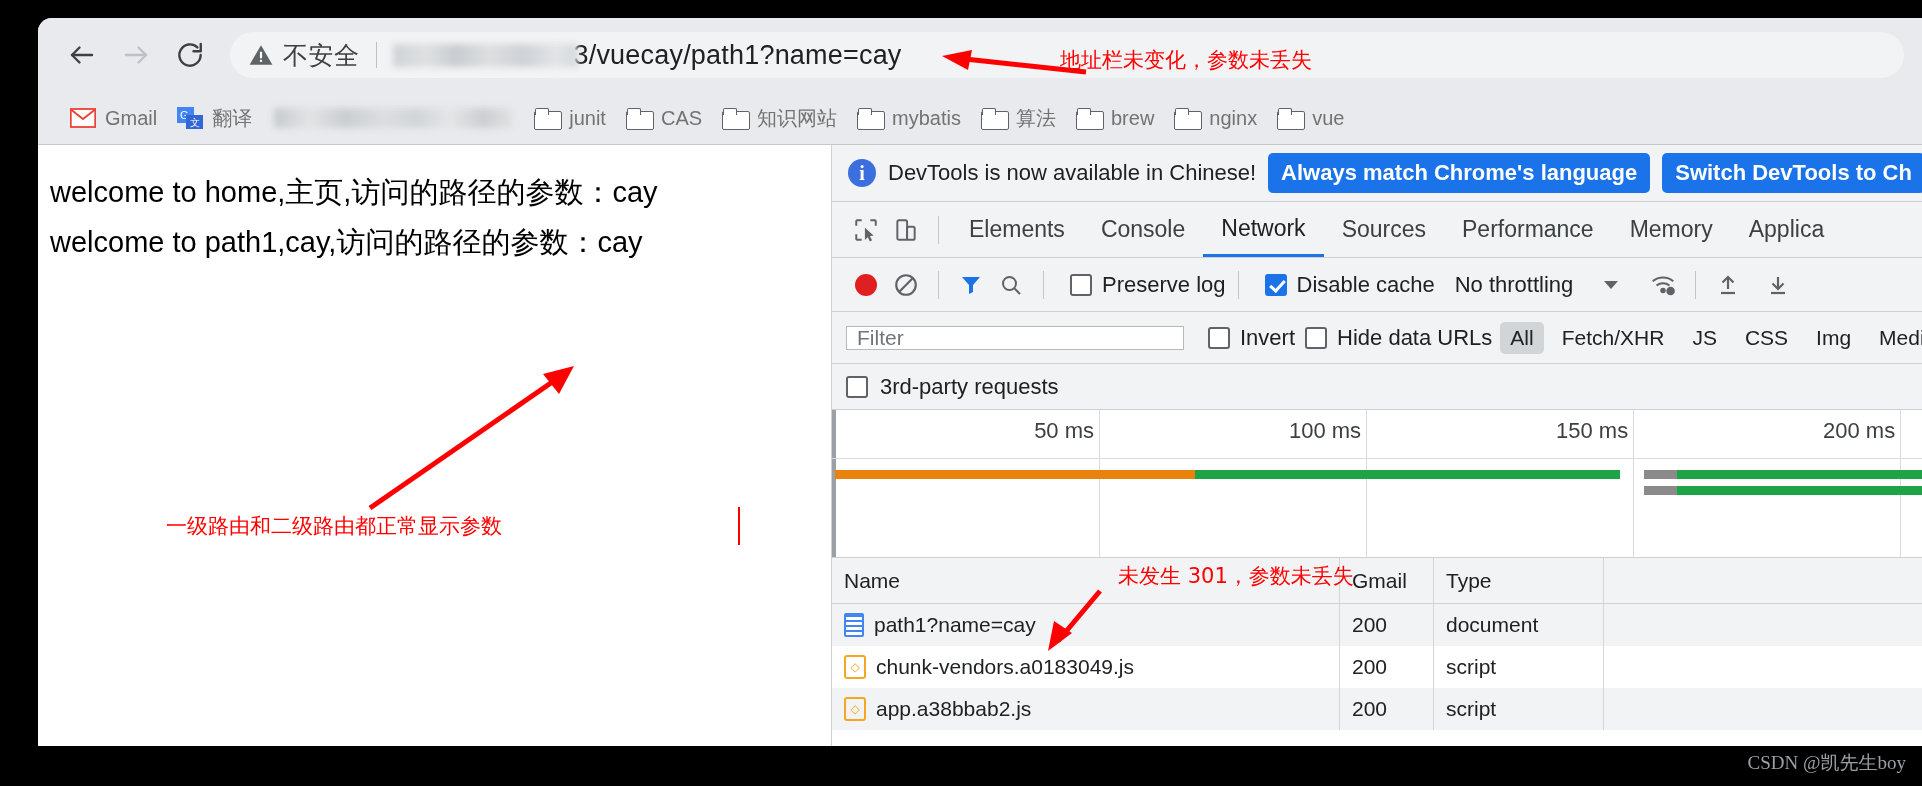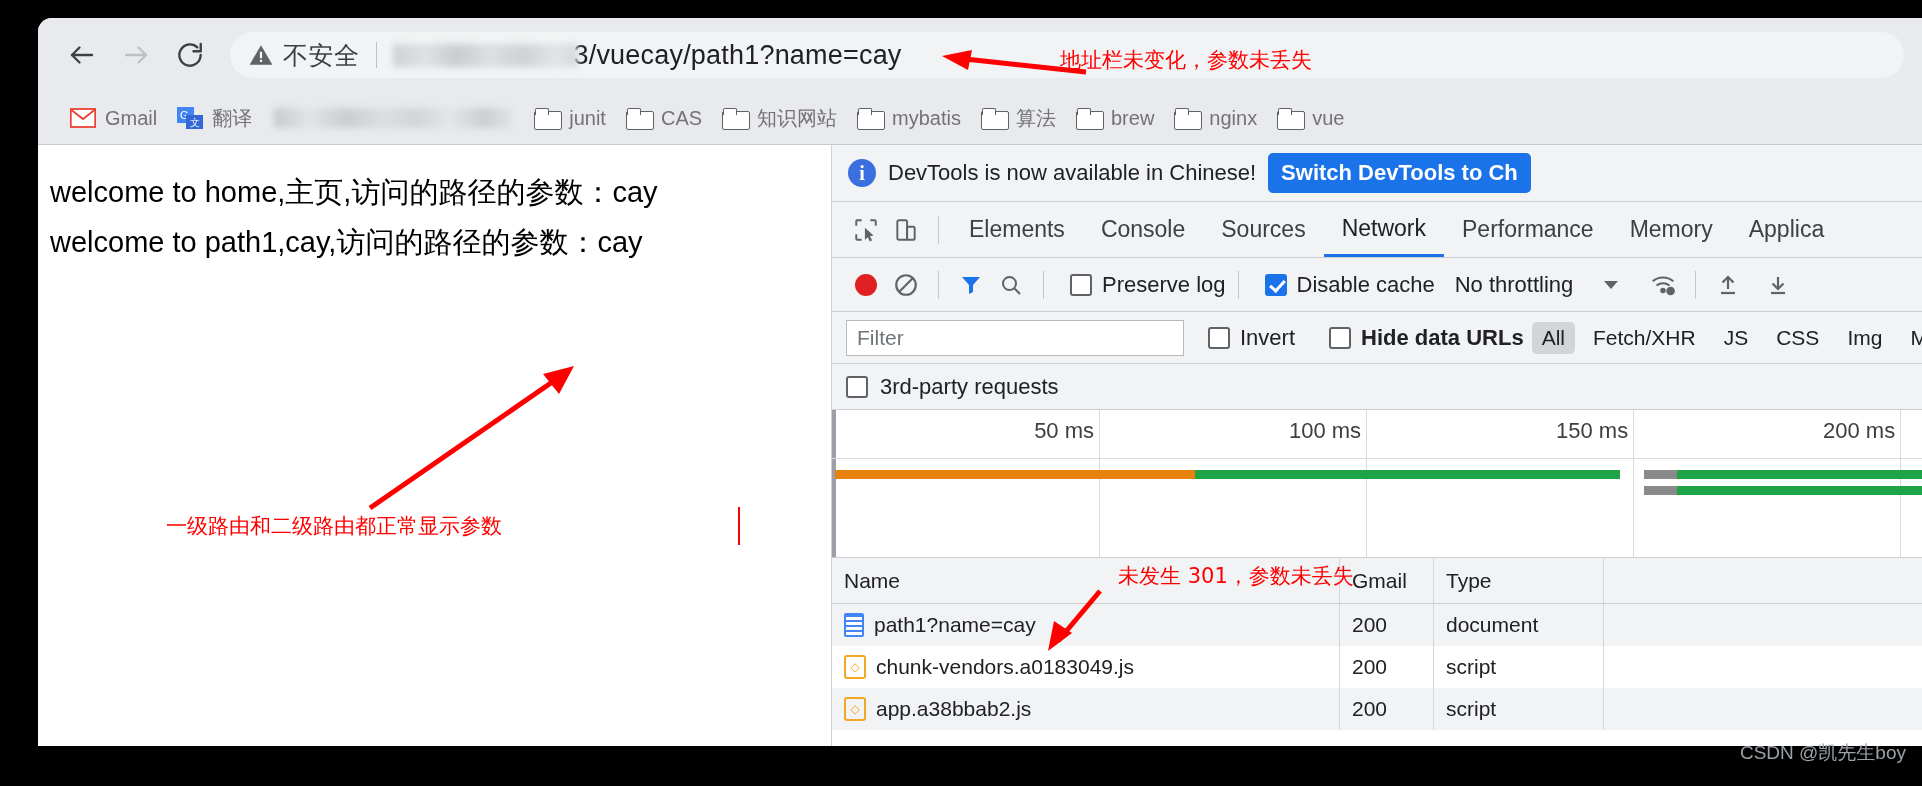--- a/index.html
+++ b/index.html
@@ -199,21 +199,21 @@
   .cb-group { display:flex; align-items:center; gap:10px; margin-left:14px; flex:none; }
 
   #dt-filterbar {
     height:52px; flex:none;
     display:flex; align-items:center;
     padding:0 10px 0 14px;
     background:#f1f3f4;
     border-bottom:1px solid #cdcfd1;
   }
   #filter-input {
-    width:338px; height:36px;
+    width:338px; height:24px;
     background:#fff; border:1px solid #b7babd;
     font-size:21px; color:#70757a;
     display:flex; align-items:center; padding:0 10px;
     flex:none;
   }
   .ftype {
     font-size:21px; color:#202124;
     padding:4px 10px; border-radius:5px;
     margin-left:8px; white-space:nowrap; flex:none;
   }
@@ -265,23 +265,23 @@
   .anno {
     position:absolute;
     color:#ff0000;
     font-size:21px;
     white-space:nowrap;
     font-family:"DejaVu Sans", sans-serif;
   }
   .arrow { position:absolute; }
 
   #watermark {
-    position:absolute; right:16px; bottom:20px;
+    position:absolute; right:16px; bottom:10px;
     font-size:19px; color:#9aa0a6;
-    font-family:Liberation Sans, sans-serif;
+    font-family:Liberation Serif, serif;
   }
 </style>
 </head>
 <body>
 
 <div id="browser">
 
   <div id="toolbar">
     <div class="navbtn">
       <svg width="30" height="30" viewBox="0 0 24 24" fill="none" stroke="currentColor" stroke-width="1.9" stroke-linecap="round" stroke-linejoin="round">
@@ -384,41 +384,42 @@
 
       <div class="anno" style="left:128px; top:367px;">一级路由和二级路由都正常显示参数</div>
       <div style="position:absolute; left:700px; top:362px; width:2px; height:38px; background:#ff0000;"></div>
     </div>
 
     <div id="devtools">
 
       <div id="dt-banner">
         <span class="info-ico">i</span>
         <span id="dt-banner-text">DevTools is now available in Chinese!</span>
+        <span class="blue-btn">Always match Chrome's language</span>
         <span class="blue-btn">Switch DevTools to Ch</span>
       </div>
 
       <div id="dt-tabs">
         <span class="dt-icobtn">
           <svg width="26" height="26" viewBox="0 0 24 24" fill="none" stroke="#5f6368" stroke-width="1.8">
               <path d="M3 3h5M3 3v5M21 3h-5M21 3v5M3 21h5M3 21v-5"></path>
               <path d="M11 10l8 7-3.4.8 2 3.6-2 1.1-2-3.7-2.6 2.4z" fill="#5f6368" stroke="none"></path>
             </svg>
         </span>
         <span class="dt-icobtn">
           <svg width="26" height="26" viewBox="0 0 24 24" fill="none" stroke="#5f6368" stroke-width="1.8">
               <rect x="4" y="3" width="9" height="18" rx="1.5"></rect>
               <rect x="13" y="9" width="7" height="12" rx="1.5"></rect>
             </svg>
         </span>
         <span class="vdiv"></span>
         <span class="dt-tab">Elements</span>
         <span class="dt-tab">Console</span>
+        <span class="dt-tab active">Network</span>
         <span class="dt-tab">Sources</span>
-        <span class="dt-tab active">Network</span>
         <span class="dt-tab">Performance</span>
         <span class="dt-tab">Memory</span>
         <span class="dt-tab">Applica</span>
       </div>
 
       <div id="dt-netbar">
         <span class="dt-icobtn">
             <span class="rec-dot"></span>
           </span>
         <span class="dt-icobtn">
@@ -479,21 +480,21 @@
             </svg>
         </span>
       </div>
 
       <div id="dt-filterbar">
         <span id="filter-input">Filter</span>
         <span class="cb-group" style="margin-left:24px;">
           <span class="cbx"></span>
           <span class="netbar-label">Invert</span>
         </span>
-        <span class="cb-group" style="margin-left:34px;font-weight:bold;">
+        <span class="cb-group" style="margin-left:10px;">
           <span class="cbx"></span>
           <span class="netbar-label">Hide data URLs</span>
         </span>
         <span class="ftype sel">All</span>
         <span class="ftype">Fetch/XHR</span>
         <span class="ftype">JS</span>
         <span class="ftype">CSS</span>
         <span class="ftype">Img</span>
         <span class="ftype">Medi</span>
       </div>

